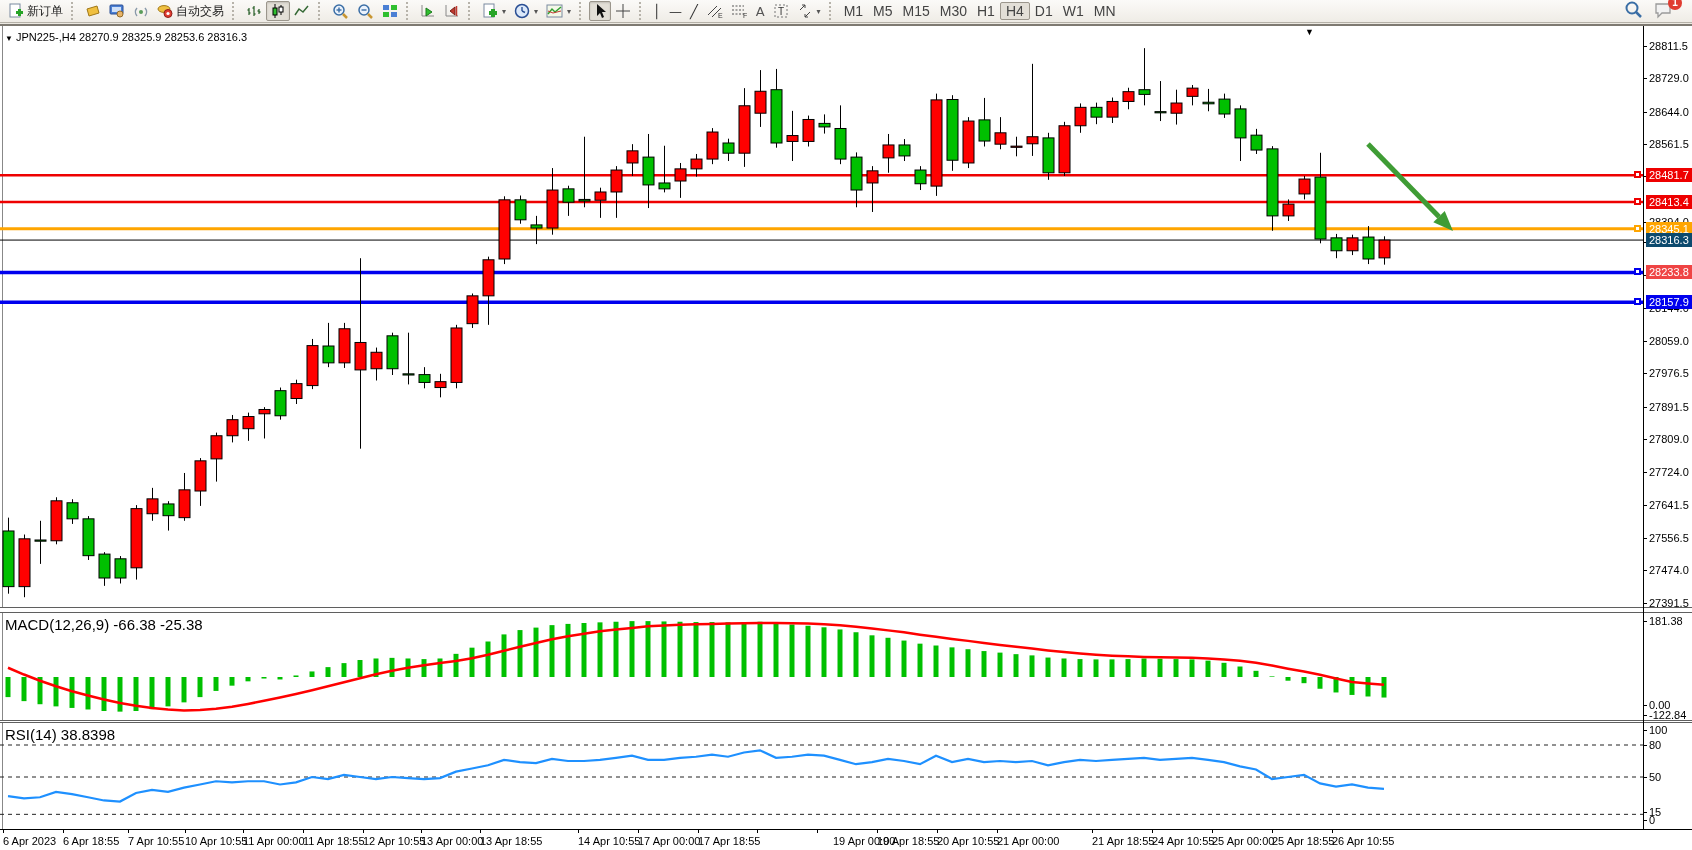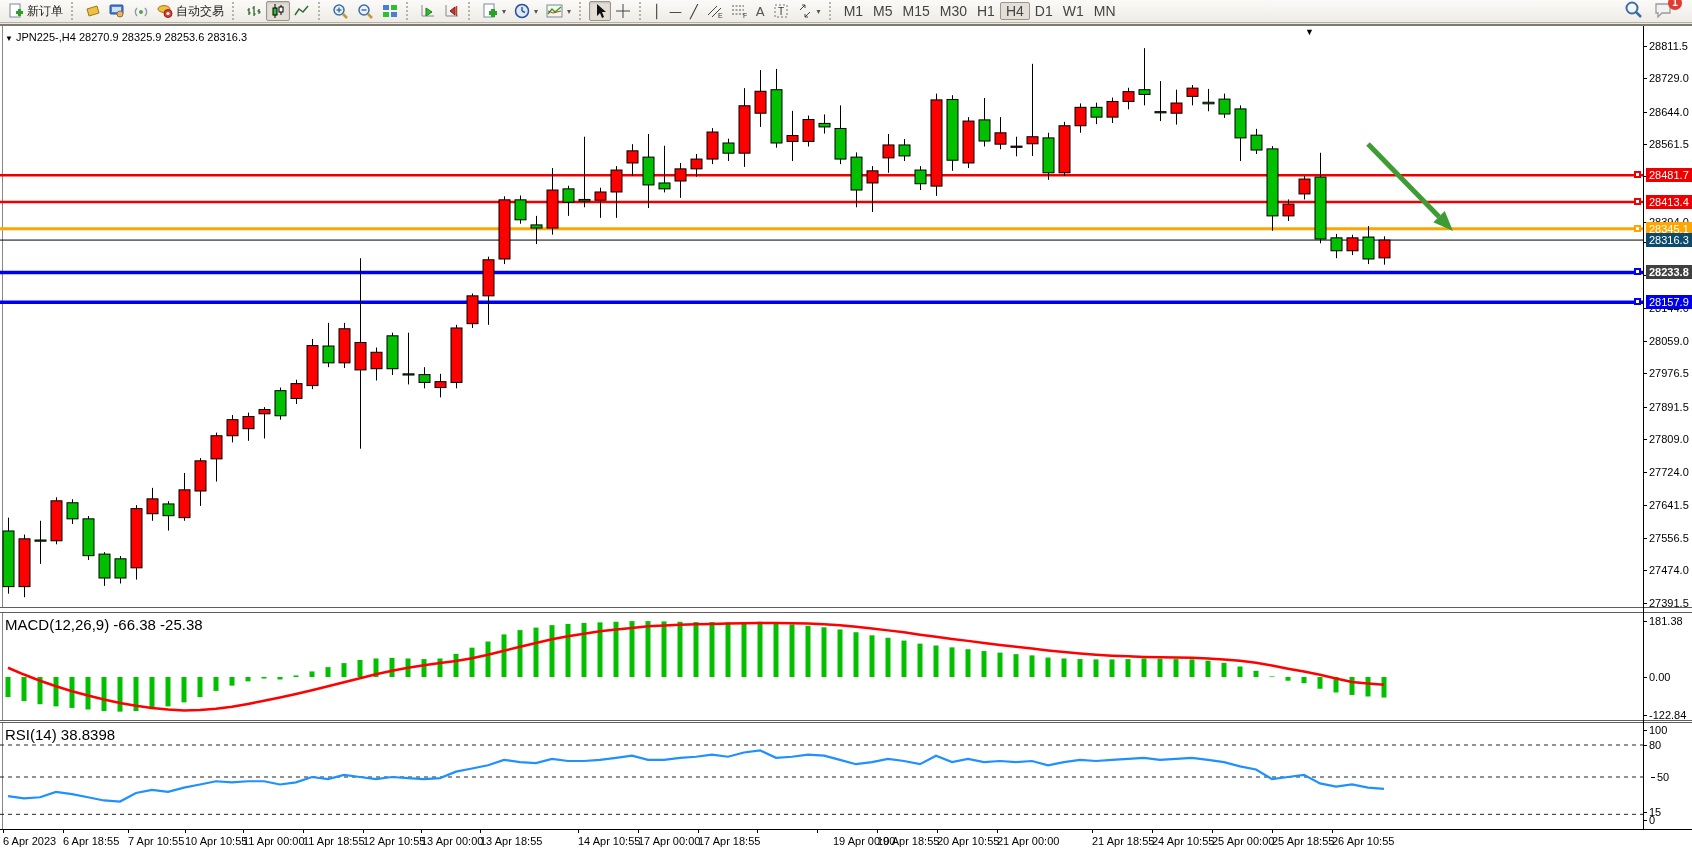--- a/index.html
+++ b/index.html
@@ -608,36 +608,36 @@
       <div class="ytick" style="top: 308.906px;">28059.0</div>
       <div class="ytick" style="top: 341.238px;">27976.5</div>
       <div class="ytick" style="top: 374.549px;">27891.5</div>
       <div class="ytick" style="top: 406.881px;">27809.0</div>
       <div class="ytick" style="top: 440.193px;">27724.0</div>
       <div class="ytick" style="top: 472.525px;">27641.5</div>
       <div class="ytick" style="top: 505.836px;">27556.5</div>
       <div class="ytick" style="top: 538.168px;">27474.0</div>
       <div class="ytick" style="top: 570.5px;">27391.5</div>
       <div class="ytick" style="top: 589px;">181.38</div>
-      <div class="ytick" style="top: 645px;">0.00</div>
+      <div class="ytick" style="top: 673px;">0.00</div>
       <div class="ytick" style="top: 683px;">-122.84</div>
       <div class="ytick" style="top: 698px;">100</div>
       <div class="ytick" style="top: 713px;">80</div>
-      <div class="ytick" style="top: 745px; margin-left: 8px;">50</div>
+      <div class="ytick" style="top: 745px;">50</div>
       <div class="ytick" style="top: 780px;">15</div>
       <div class="ytick" style="top: 788px;">0</div>
       <div class="lvl-marker" style="left: 1634px; top: 145.249px; border: 2px solid rgb(238, 0, 0);"></div>
       <div class="lvl-label" style="top: 142.249px; background: rgb(238, 0, 0);">28481.7</div>
       <div class="lvl-marker" style="left: 1634px; top: 172.016px; border: 2px solid rgb(238, 0, 0);"></div>
       <div class="lvl-label" style="top: 169.016px; background: rgb(238, 0, 0);">28413.4</div>
       <div class="lvl-marker" style="left: 1634px; top: 198.783px; border: 2px solid rgb(255, 165, 0);"></div>
       <div class="lvl-label" style="top: 195.783px; background: rgb(255, 165, 0);">28345.1</div>
       <div class="lvl-label" style="top: 207.07px; background: #0c4a6e;">28316.3</div>
       <div class="lvl-marker" style="left: 1634px; top: 242.401px; border: 2px solid rgb(0, 0, 238);"></div>
-      <div class="lvl-label" style="top: 239.401px; background: #404040; font-weight: bold;">28233.8</div>
+      <div class="lvl-label" style="top: 239.401px; background: #ef4444;">28233.8</div>
       <div class="lvl-marker" style="left: 1634px; top: 272.147px; border: 2px solid rgb(0, 0, 238);"></div>
       <div class="lvl-label" style="top: 269.147px; background: rgb(0, 0, 238);">28157.9</div>
     </div>
   <div id="xaxis">
       <div class="xtick" style="left: 3px;"></div>
       <div class="xlabel" style="left: 3px;">6 Apr 2023</div>
       <div class="xtick" style="left: 63px;"></div>
       <div class="xlabel" style="left: 63px;">6 Apr 18:55</div>
       <div class="xtick" style="left: 128px;"></div>
       <div class="xlabel" style="left: 128px;">7 Apr 10:55</div>

